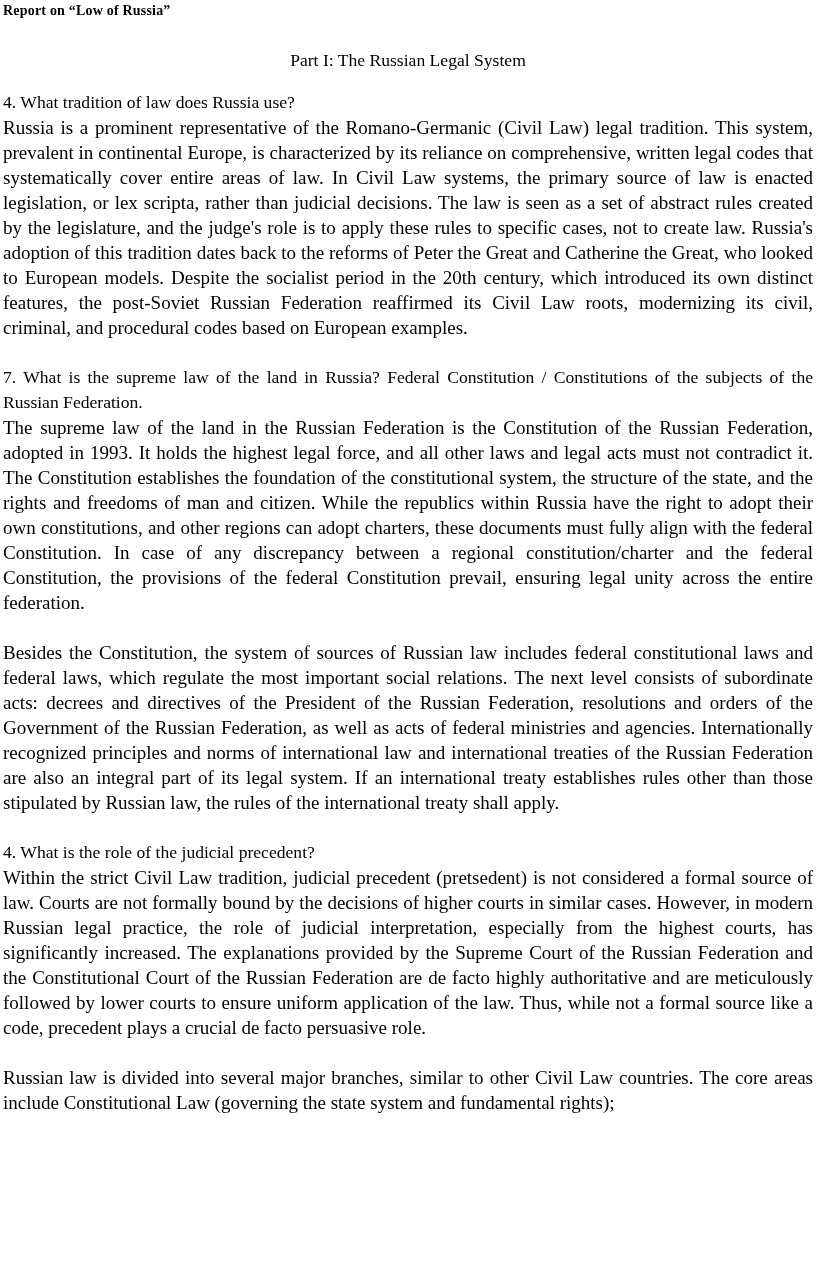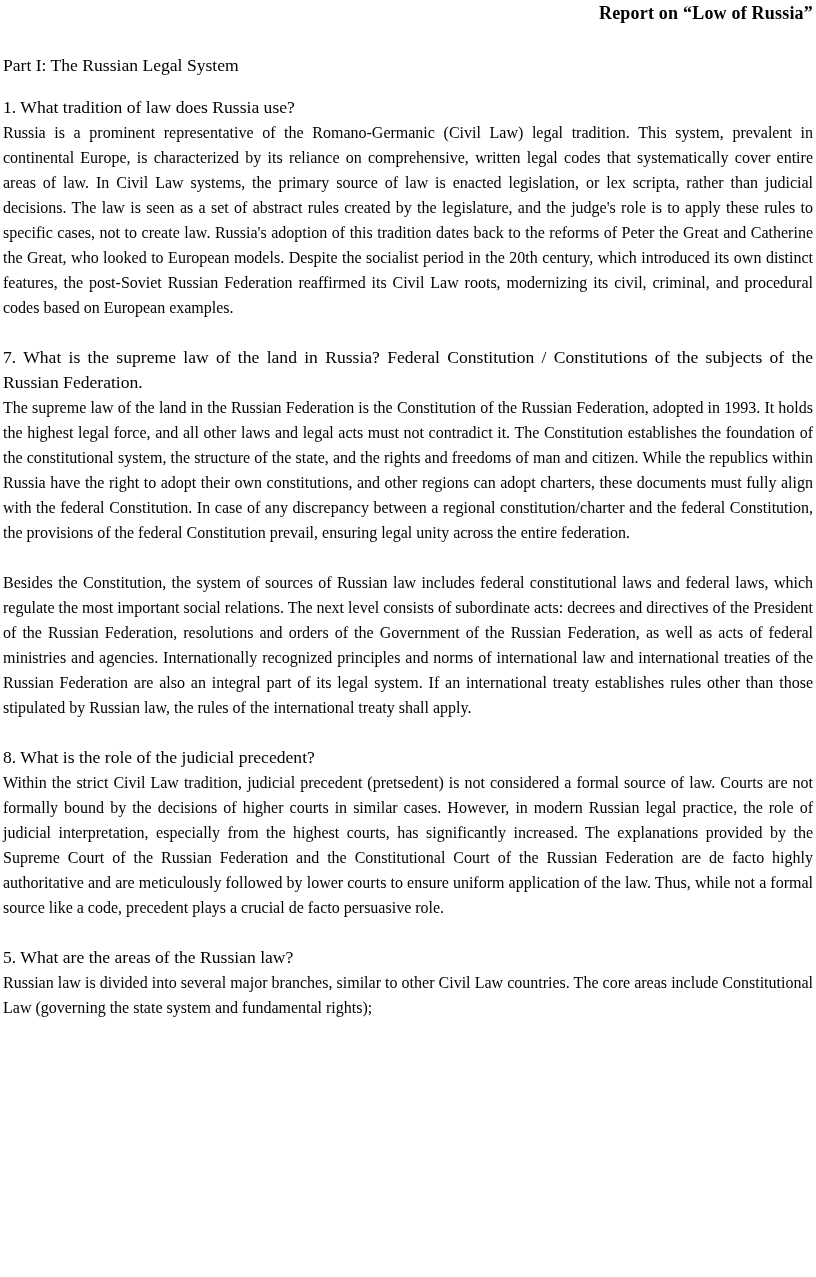--- a/index.html
+++ b/index.html
@@ -12,68 +12,68 @@
     font-family: "Liberation Serif", serif;
   }
   .page {
     width: 816px;
     height: 1277px;
     padding: 3px 3px 0 3px;
     background: #ffffff;
   }
   .doc-title {
     font-family: "Liberation Serif", serif;
-    font-size: 18px;
+    font-size: 14px;
     font-weight: bold;
-    text-align: right;
+    text-align: left;
     letter-spacing: 0.2px;
     margin-bottom: 29px;
   }
   .part-heading {
     font-size: 17.6px;
     line-height: 25px;
     margin-bottom: 17px;
+    text-align: center;
   }
   .qa-section { margin-bottom: 25px; }
   .qa-section:last-child { margin-bottom: 0; }
   .question {
     font-size: 17.6px;
     line-height: 25px;
     text-align: justify;
   }
   .answer {
-    font-size: 16px;
+    font-size: 19px;
     line-height: 25px;
     text-align: justify;
   }
 </style>
 </head>
 <body>
 
 <div class="page">
   <h1 class="doc-title">Report on “Low of Russia”</h1>
 
   <p class="part-heading">Part I: The Russian Legal System</p>
 
   <section class="qa-section">
-    <p class="question">1. What tradition of law does Russia use?</p>
+    <p class="question">4. What tradition of law does Russia use?</p>
     <p class="answer">Russia is a prominent representative of the Romano-Germanic (Civil Law) legal tradition. This system, prevalent in continental Europe, is characterized by its reliance on comprehensive, written legal codes that systematically cover entire areas of law. In Civil Law systems, the primary source of law is enacted legislation, or lex scripta, rather than judicial decisions. The law is seen as a set of abstract rules created by the legislature, and the judge's role is to apply these rules to specific cases, not to create law. Russia's adoption of this tradition dates back to the reforms of Peter the Great and Catherine the Great, who looked to European models. Despite the socialist period in the 20th century, which introduced its own distinct features, the post-Soviet Russian Federation reaffirmed its Civil Law roots, modernizing its civil, criminal, and procedural codes based on European examples.</p>
   </section>
 
   <section class="qa-section">
     <p class="question">7. What is the supreme law of the land in Russia? Federal Constitution / Constitutions of the subjects of the Russian Federation.</p>
     <p class="answer">The supreme law of the land in the Russian Federation is the Constitution of the Russian Federation, adopted in 1993. It holds the highest legal force, and all other laws and legal acts must not contradict it. The Constitution establishes the foundation of the constitutional system, the structure of the state, and the rights and freedoms of man and citizen. While the republics within Russia have the right to adopt their own constitutions, and other regions can adopt charters, these documents must fully align with the federal Constitution. In case of any discrepancy between a regional constitution/charter and the federal Constitution, the provisions of the federal Constitution prevail, ensuring legal unity across the entire federation.</p>
   </section>
 
   <section class="qa-section">
     <p class="answer">Besides the Constitution, the system of sources of Russian law includes federal constitutional laws and federal laws, which regulate the most important social relations. The next level consists of subordinate acts: decrees and directives of the President of the Russian Federation, resolutions and orders of the Government of the Russian Federation, as well as acts of federal ministries and agencies. Internationally recognized principles and norms of international law and international treaties of the Russian Federation are also an integral part of its legal system. If an international treaty establishes rules other than those stipulated by Russian law, the rules of the international treaty shall apply.</p>
   </section>
 
   <section class="qa-section">
-    <p class="question">8. What is the role of the judicial precedent?</p>
+    <p class="question">4. What is the role of the judicial precedent?</p>
     <p class="answer">Within the strict Civil Law tradition, judicial precedent (pretsedent) is not considered a formal source of law. Courts are not formally bound by the decisions of higher courts in similar cases. However, in modern Russian legal practice, the role of judicial interpretation, especially from the highest courts, has significantly increased. The explanations provided by the Supreme Court of the Russian Federation and the Constitutional Court of the Russian Federation are de facto highly authoritative and are meticulously followed by lower courts to ensure uniform application of the law. Thus, while not a formal source like a code, precedent plays a crucial de facto persuasive role.</p>
   </section>
 
   <section class="qa-section">
-    <p class="question">5. What are the areas of the Russian law?</p>
     <p class="answer">Russian law is divided into several major branches, similar to other Civil Law countries. The core areas include Constitutional Law (governing the state system and fundamental rights);</p>
   </section>
 </div>
 
 </body></html>

